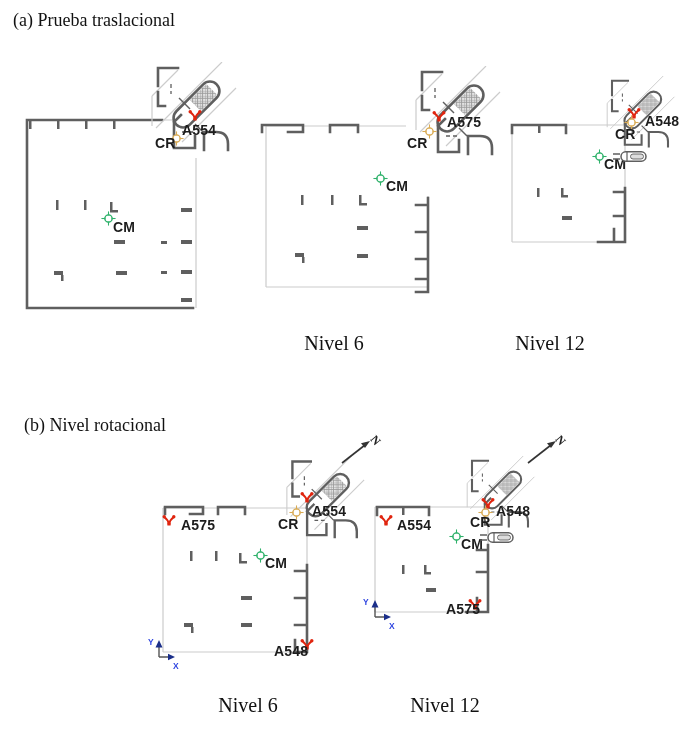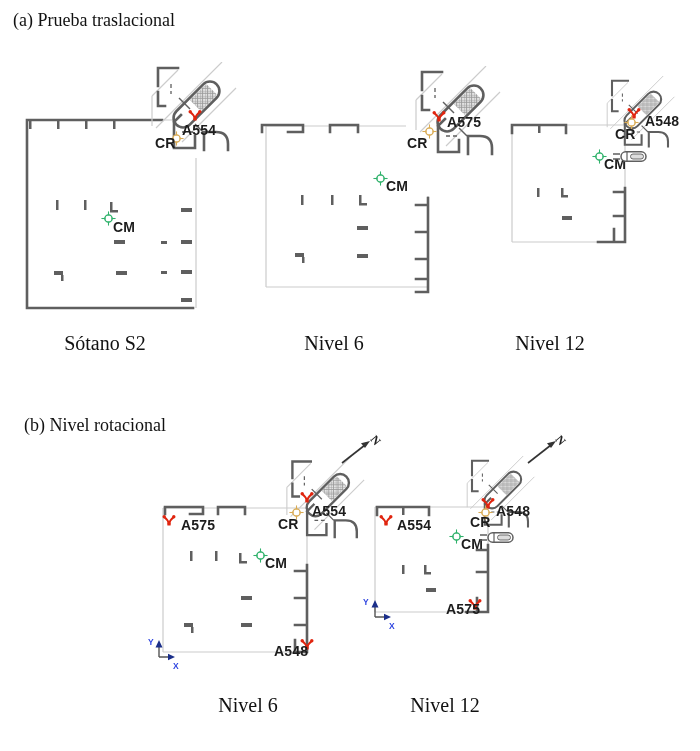--- a/index.html
+++ b/index.html
@@ -123,21 +123,20 @@
     <path class="w" d="M14,57 v-8 h54 v8"></path>
     <rect class="col" x="40" y="49" width="2.5" height="8"></rect>
     <use href="#sym-tower" x="98" y="0" width="80" height="80"></use>
     <rect class="col" x="39" y="112" width="2.5" height="9"></rect>
     <rect class="col" x="63" y="112" width="2.5" height="9"></rect>
       <rect class="col" x="63" y="119" width="7" height="2.5"></rect>
     <rect class="col" x="64" y="140" width="10" height="4"></rect>
     <path class="w" d="M127,112 V166 M127,116 h-11 M127,140 h-11 M116,153 v13 h11 M100,166 H127"></path>
   </svg>
 
-  <div class="caption" style="left:55px;top:332px;width:100px;">Sótano S2</div>
   <div class="caption" style="left:284px;top:332px;width:100px;">Nivel 6</div>
   <div class="caption" style="left:500px;top:332px;width:100px;">Nivel 12</div>
 
   <div class="marker" style="left:188px;top:109px;">
     <svg class="icon red" width="14" height="12">
         <use href="#sym-sensor"></use>
       </svg>
     </div>
   <span class="lbl" style="left:182px;top:122px;">A554</span>
   <div class="marker" style="left:169px;top:131px;">

